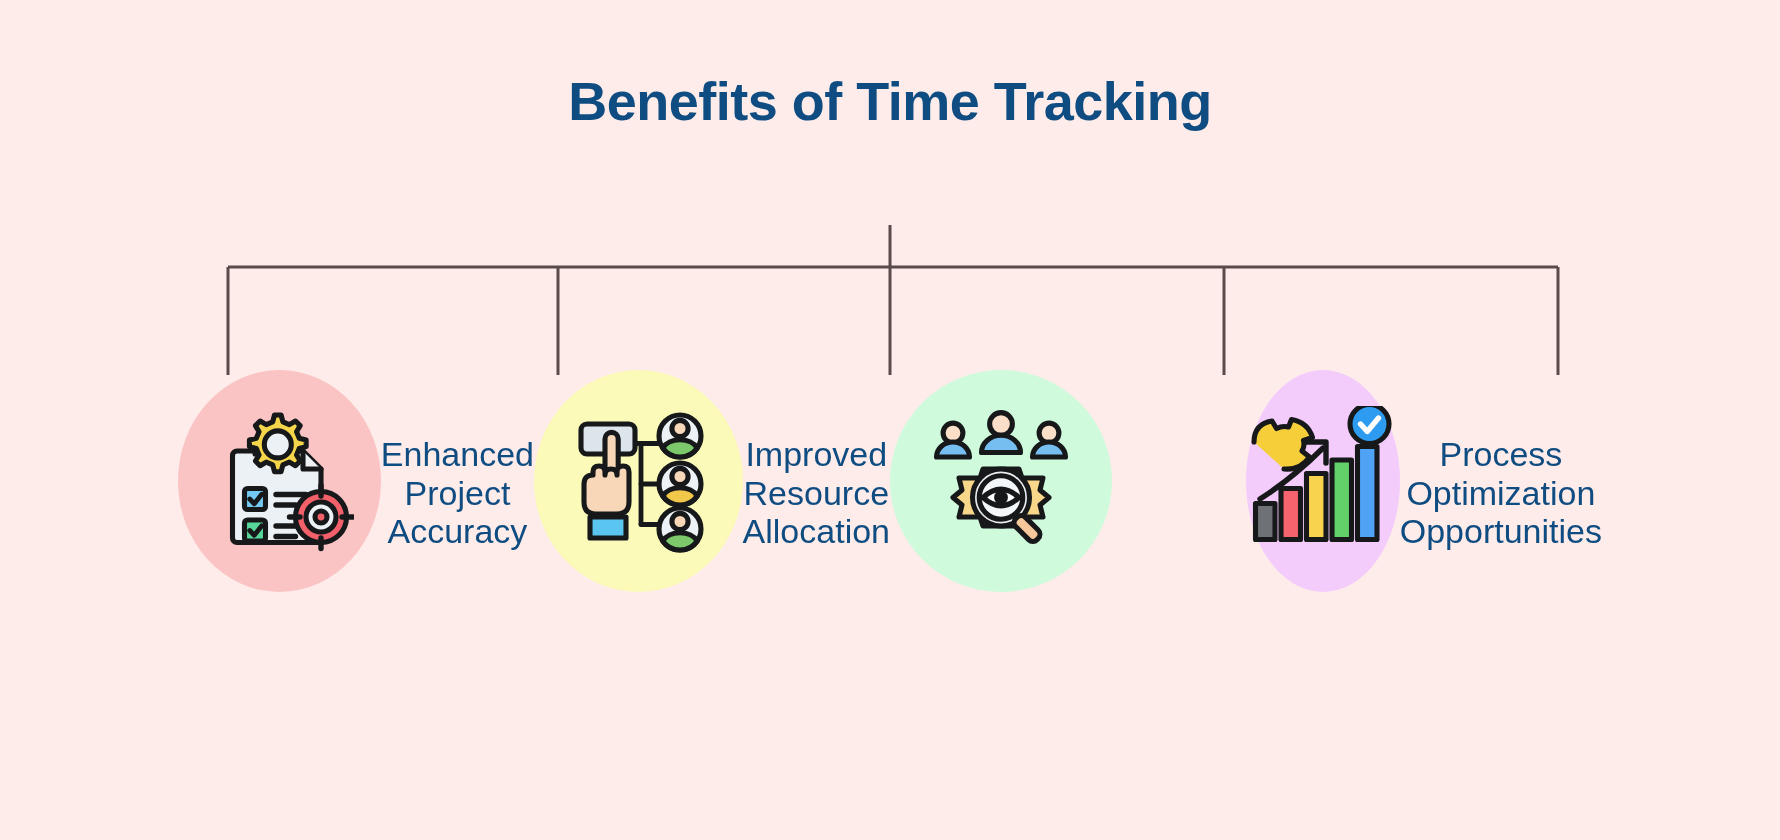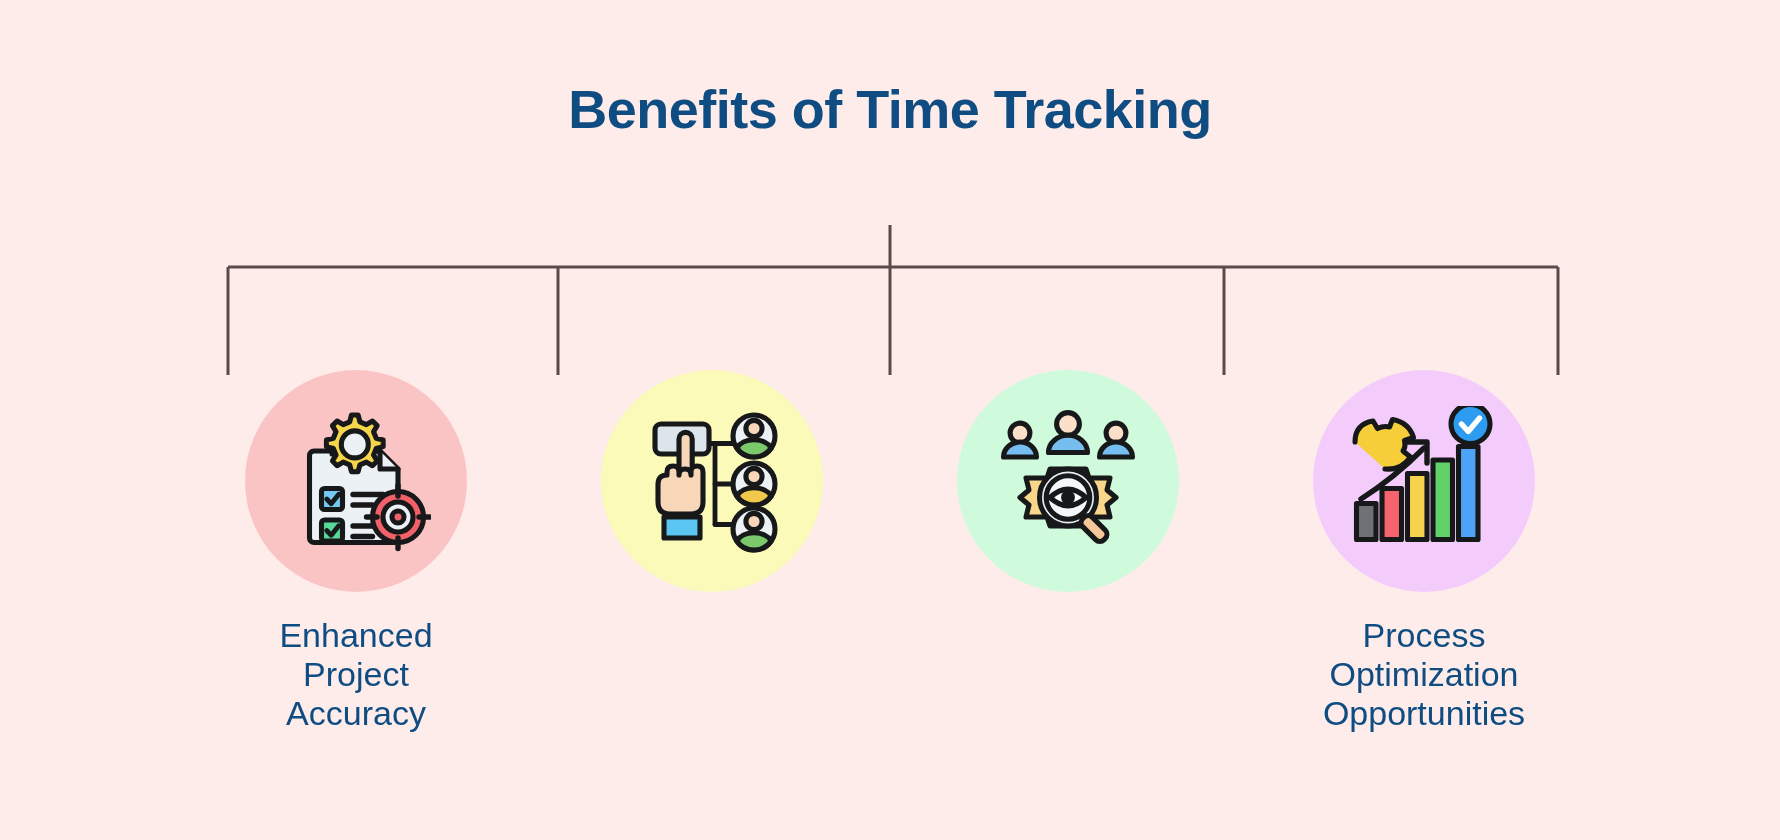--- a/index.html
+++ b/index.html
@@ -5,21 +5,21 @@
   html,body{margin:0;padding:0;}
   body{
     width:1780px;height:840px;
     background:#FDECEA;
     font-family:"Liberation Sans", sans-serif;
     overflow:hidden;
     position:relative;
   }
   #page-title{
     position:absolute;
-    top:78px;left:0;width:100%;
+    top:70px;left:0;width:100%;
     text-align:center;
     font-size:54px;
     font-weight:bold;
     color:#0F4C81;
     letter-spacing:-0.5px;
     white-space:nowrap;
   }
   #connector{
     position:absolute;
     top:225px;left:0;width:1780px;height:150px;
@@ -27,21 +27,21 @@
   #nodes{
     position:absolute;
     top:370px;left:0;width:1780px;
     display:flex;
     justify-content:center;
     align-items:flex-start;
   }
   .node{
     width:356px;
     display:flex;
-    flex-direction:column;
+    flex-direction:row;
     align-items:center;
   }
   .bubble{
     width:222px;height:222px;
     border-radius:50%;
     display:flex;
     align-items:center;
     justify-content:center;
   }
   .bubble svg{display:block;}
@@ -134,20 +134,23 @@
             <path d="M66.5 60 a12.5 9 0 0 1 23 0 a14 14 0 0 1-23 0z" fill="#F2C84B"></path>
           </g>
           <g>
             <circle cx="78" cy="82" r="14" fill="#EDF2F6"></circle>
             <circle cx="78" cy="77" r="5.4" fill="#F7D7B8"></circle>
             <path d="M66.5 90 a12.5 9 0 0 1 23 0 a14 14 0 0 1-23 0z" fill="#7CC96B"></path>
           </g>
         </g>
       </svg>
     </div>
+    <div class="node-label">Improved
+Resource
+Allocation</div>
   </div>
 
 
   <div class="node">
     <div class="bubble" style="background:#CFFBDC">
       <svg width="150" height="150" viewBox="0 0 100 100">
         <g stroke="#17181A" stroke-width="3.4" stroke-linejoin="round" stroke-linecap="round">
           <g>
             <circle cx="18" cy="18" r="6.6" fill="#FBDFC8"></circle>
             <path d="M7 34 a11 10 0 0 1 22 0z" fill="#76BDF0"></path>

